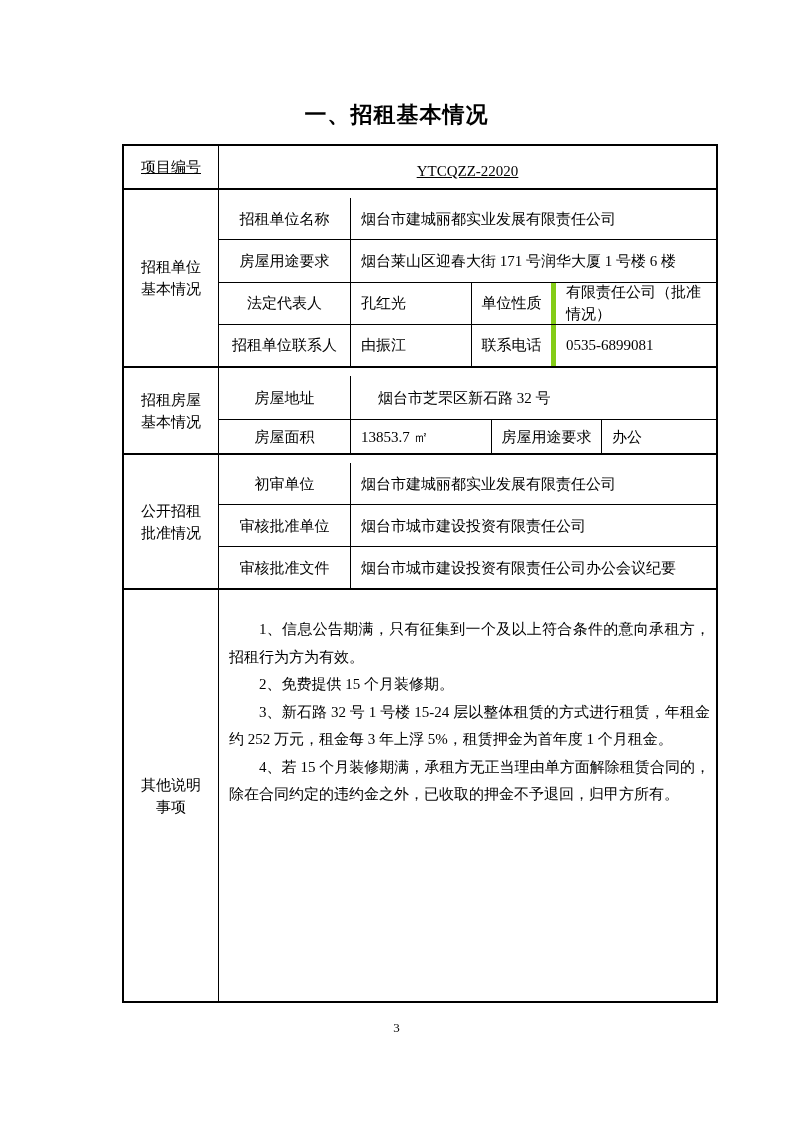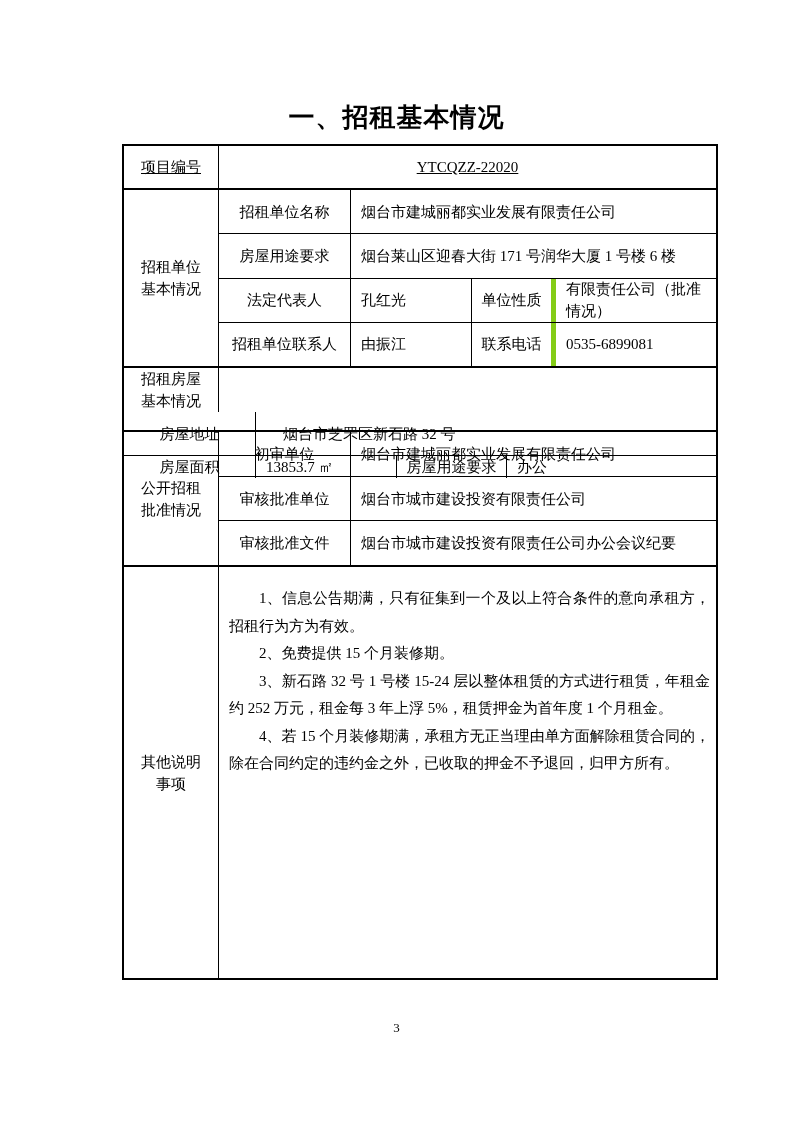--- a/index.html
+++ b/index.html
@@ -10,21 +10,21 @@
     background:#ffffff;
     margin:0 auto;
     font-family:"Liberation Serif","DejaVu Serif",serif;
     color:#000;
     overflow:hidden;
   }
   .doc-title {
     position:absolute;
     left:0; top:100px; width:100%;
     text-align:center;
-    font-size:26px;
+    font-size:22px;
     font-weight:bold;
     letter-spacing:1px;
   }
   .tbl {
     position:absolute;
     left:122px; top:144px;
     width:596px;
     border:2px solid #000;
     font-size:15px;
     line-height:22px;
@@ -32,21 +32,21 @@
   .sec { display:flex; border-bottom:2px solid #000; }
   .sec:last-child { border-bottom:none; }
   .gcol {
     width:95px;
     border-right:1px solid #000;
     display:flex; flex-direction:column;
     justify-content:center; align-items:center;
     text-align:center;
     flex-shrink:0;
   }
-  .sbody { flex:1; display:flex; flex-direction:column; min-width:0; }
+  .sbody { flex:1; display:flex; flex-direction:column; min-width:0;margin-top:8px; }
   .srow { display:flex; flex:1; min-height:0; border-bottom:1px solid #000; }
   .srow:last-child { border-bottom:none; }
   .lcell {
     width:132px;
     border-right:1px solid #000;
     display:flex; justify-content:center; align-items:center;
     text-align:center;
     flex-shrink:0;
   }
   .vcell {
@@ -54,21 +54,21 @@
     display:flex; align-items:center;
     padding-left:10px; padding-right:4px;
   }
   .vcell.center { justify-content:center; padding-left:0; padding-right:0; text-align:center; }
   .v1a { flex:none; width:121px; border-right:1px solid #000; }
   .l2a { width:84px;  border-right:5px solid #84cc16; display:flex; justify-content:center; align-items:center; flex-shrink:0; }
   .v1b { flex:none; width:141px; border-right:1px solid #000; }
   .l2b { width:110px; border-right:1px solid #000; display:flex; justify-content:center; align-items:center; flex-shrink:0; }
   .h-project { height:44px;text-decoration:underline; }
   .h-sec2 { height:178px; }
-  .h-sec3 { height:64px;flex-direction:column; }
+  .h-sec3 { height:87px; }
   .h-sec3 .srow:first-child { flex:none; height:44px;gap:17px; }
   .h-sec4 { height:135px; }
   .h-sec5 { height:411px; }
   .notes-cell {
     flex:1; min-width:0;
     padding:18px 6px 0 10px;
     text-align:justify;
   }
   .notes-cell p {
     text-indent:2em;

